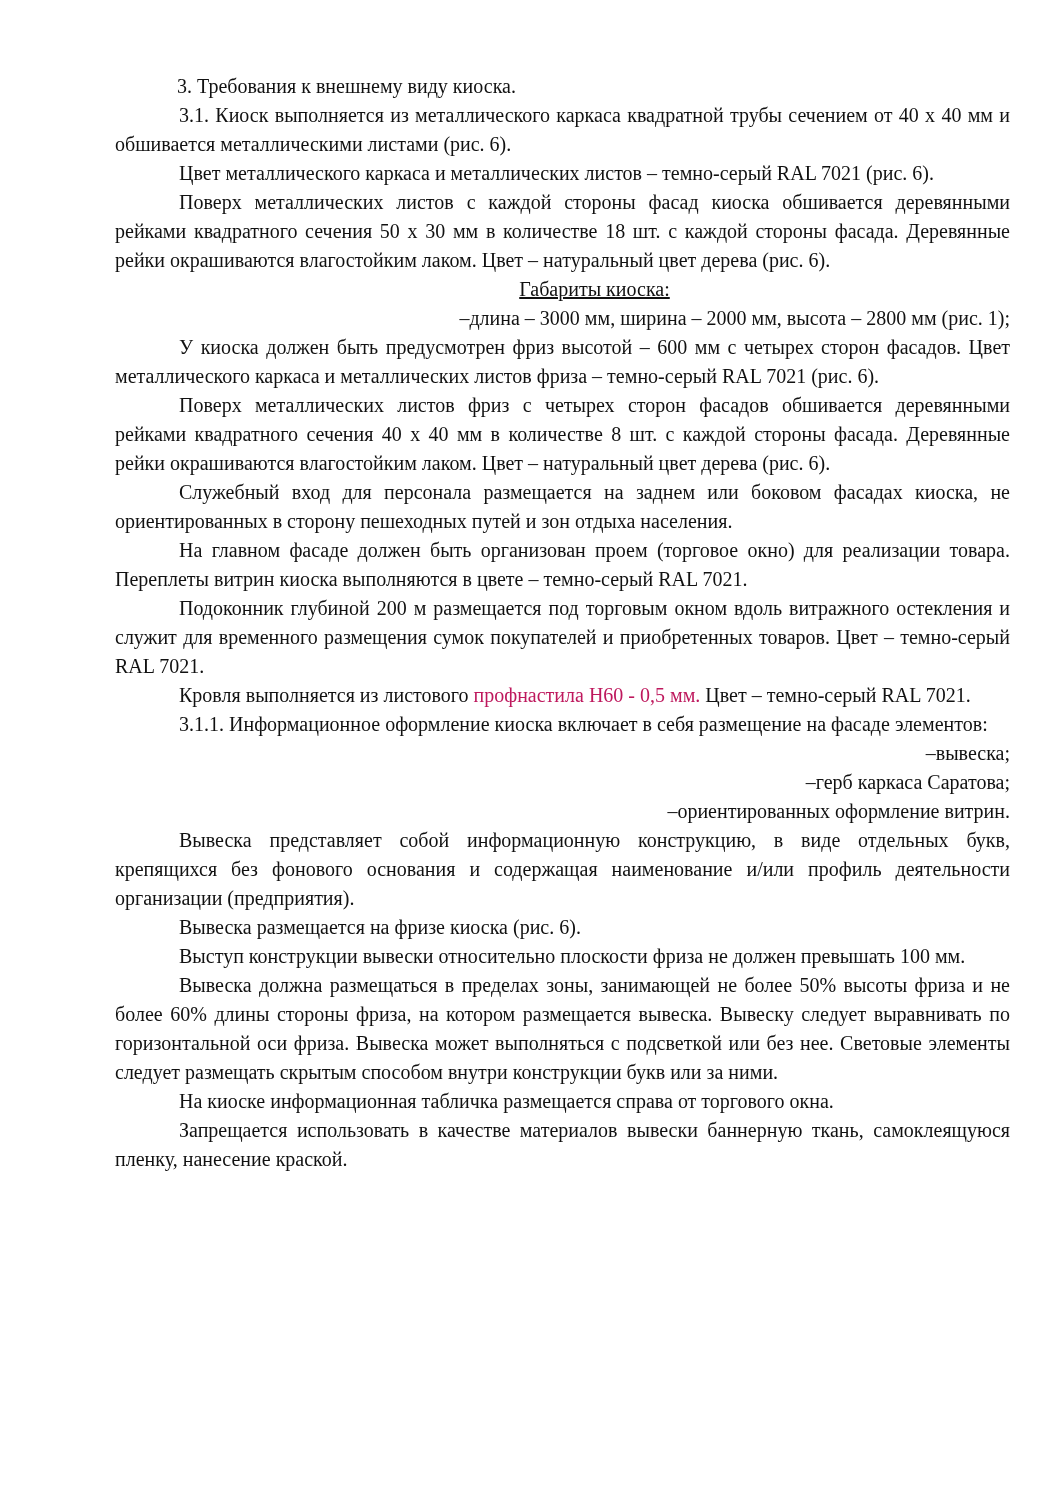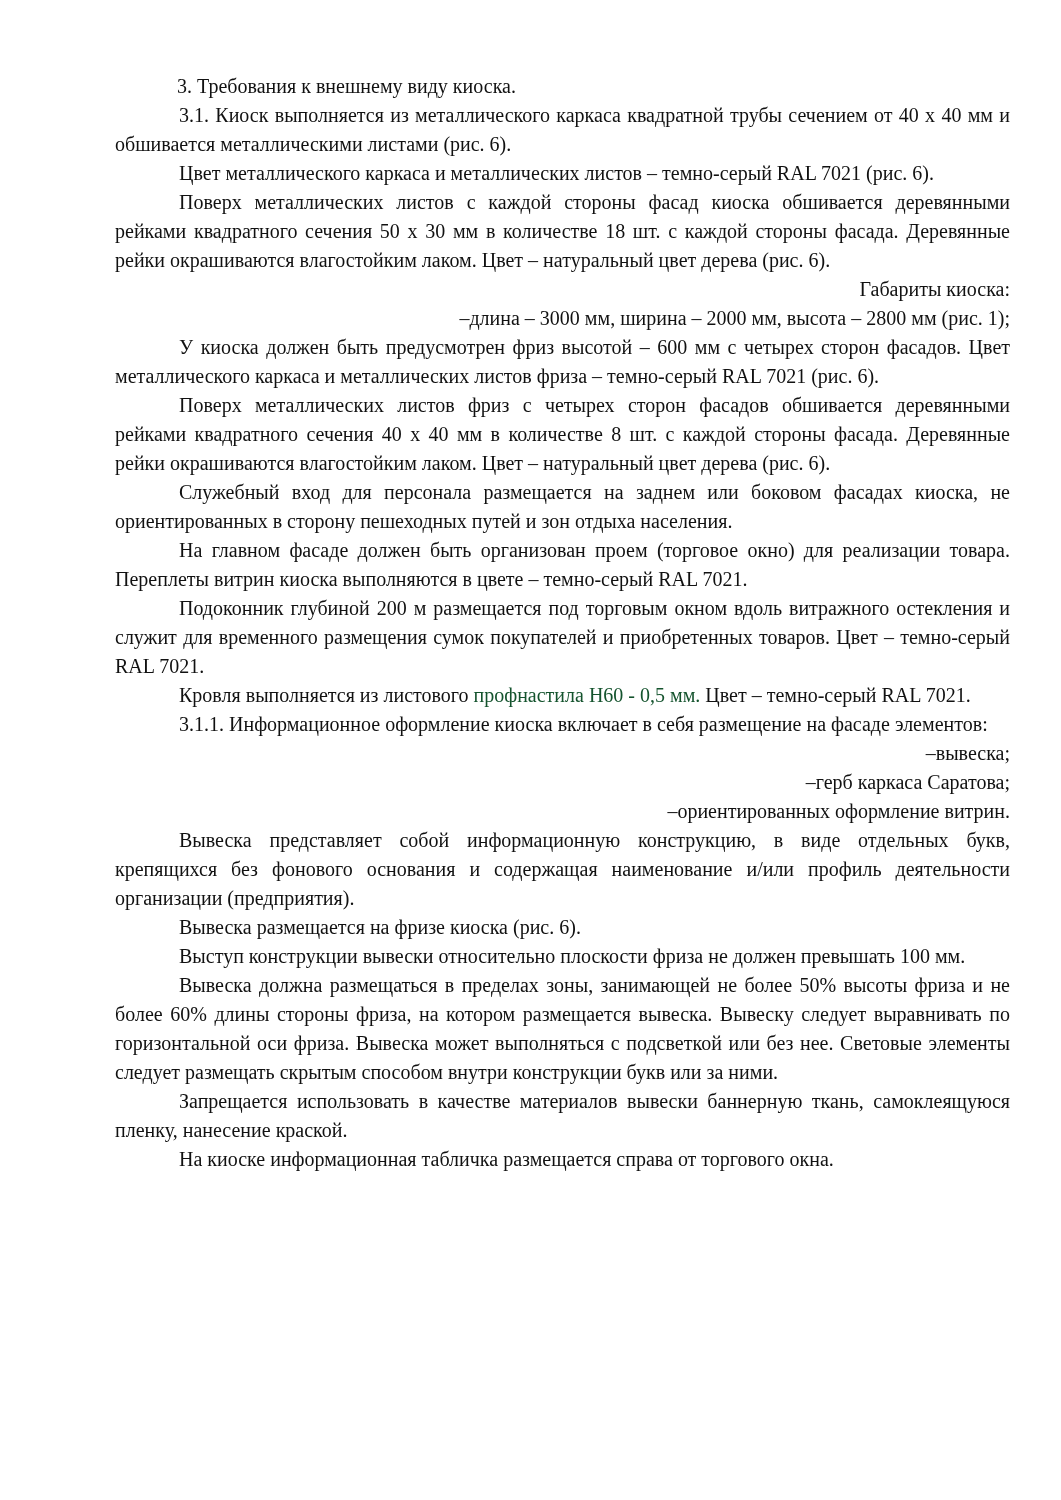--- a/index.html
+++ b/index.html
@@ -26,33 +26,34 @@
     .p {
       margin: 0;
       text-align: justify;
       text-indent: 64px;
     }
     .p.heading {
       text-indent: 62px;
       text-align: left;
     }
     .p.nojust {
-      text-align: right;
+      text-align: center;
+      text-decoration: underline;
     }
     .li {
       margin: 0;
       padding-left: 58px;
       text-align: right;
     }
     .li .dash {
       display: inline-block;
       width: 22px;
     }
     .muted {
-      color: #14532d;
+      color: #be185d;
     }
   </style>
 </head>
 <body>
 
 <div class="page">
   <p class="p heading">3. Требования к внешнему виду киоска.</p>
   <p class="p">3.1. Киоск выполняется из металлического каркаса квадратной трубы сечением от 40 х 40 мм и обшивается металлическими листами (рис. 6).</p>
   <p class="p">Цвет металлического каркаса и металлических листов – темно-серый RAL 7021 (рис. 6).</p>
   <p class="p">Поверх металлических листов с каждой стороны фасад киоска обшивается деревянными рейками квадратного сечения 50 х 30 мм в количестве 18 шт. с каждой стороны фасада. Деревянные рейки окрашиваются влагостойким лаком. Цвет –  натуральный цвет дерева (рис. 6).</p>
@@ -67,15 +68,15 @@
   <p class="p">Подоконник   глубиной 200 м размещается под торговым окном вдоль витражного остекления и служит для временного размещения сумок покупателей и приобретенных товаров. Цвет – темно-серый RAL 7021.</p>
   <p class="p"><span>Кровля выполняется из листового </span><span class="muted">профнастила Н60 - 0,5 мм.</span><span> Цвет – темно-серый RAL 7021.</span></p>
   <p class="p">3.1.1.   Информационное оформление киоска включает в себя размещение на фасаде элементов:</p>
   <p class="li"><span class="dash">–</span><span>вывеска;</span></p>
   <p class="li"><span class="dash">–</span><span>герб каркаса Саратова;</span></p>
   <p class="li"><span class="dash">–</span><span>ориентированных оформление витрин.</span></p>
   <p class="p">Вывеска представляет собой информационную конструкцию, в виде отдельных букв, крепящихся без фонового основания и содержащая наименование и/или профиль деятельности организации (предприятия).</p>
   <p class="p">Вывеска размещается на  фризе киоска (рис. 6).</p>
   <p class="p">Выступ конструкции вывески относительно плоскости фриза не должен превышать 100 мм.</p>
   <p class="p">Вывеска должна размещаться в пределах зоны, занимающей не более 50% высоты фриза и не более 60% длины стороны фриза, на котором размещается вывеска. Вывеску следует выравнивать по горизонтальной оси фриза. Вывеска может выполняться с подсветкой или без нее. Световые элементы следует размещать скрытым способом внутри конструкции букв или за ними.</p>
+  <p class="p">На киоске информационная табличка размещается справа от торгового окна.</p>
   <p class="p">Запрещается использовать в качестве материалов вывески баннерную ткань, самоклеящуюся пленку, нанесение краской.</p>
-  <p class="p">На киоске информационная табличка размещается справа от торгового окна.</p>
 </div>
 
 </body></html>

